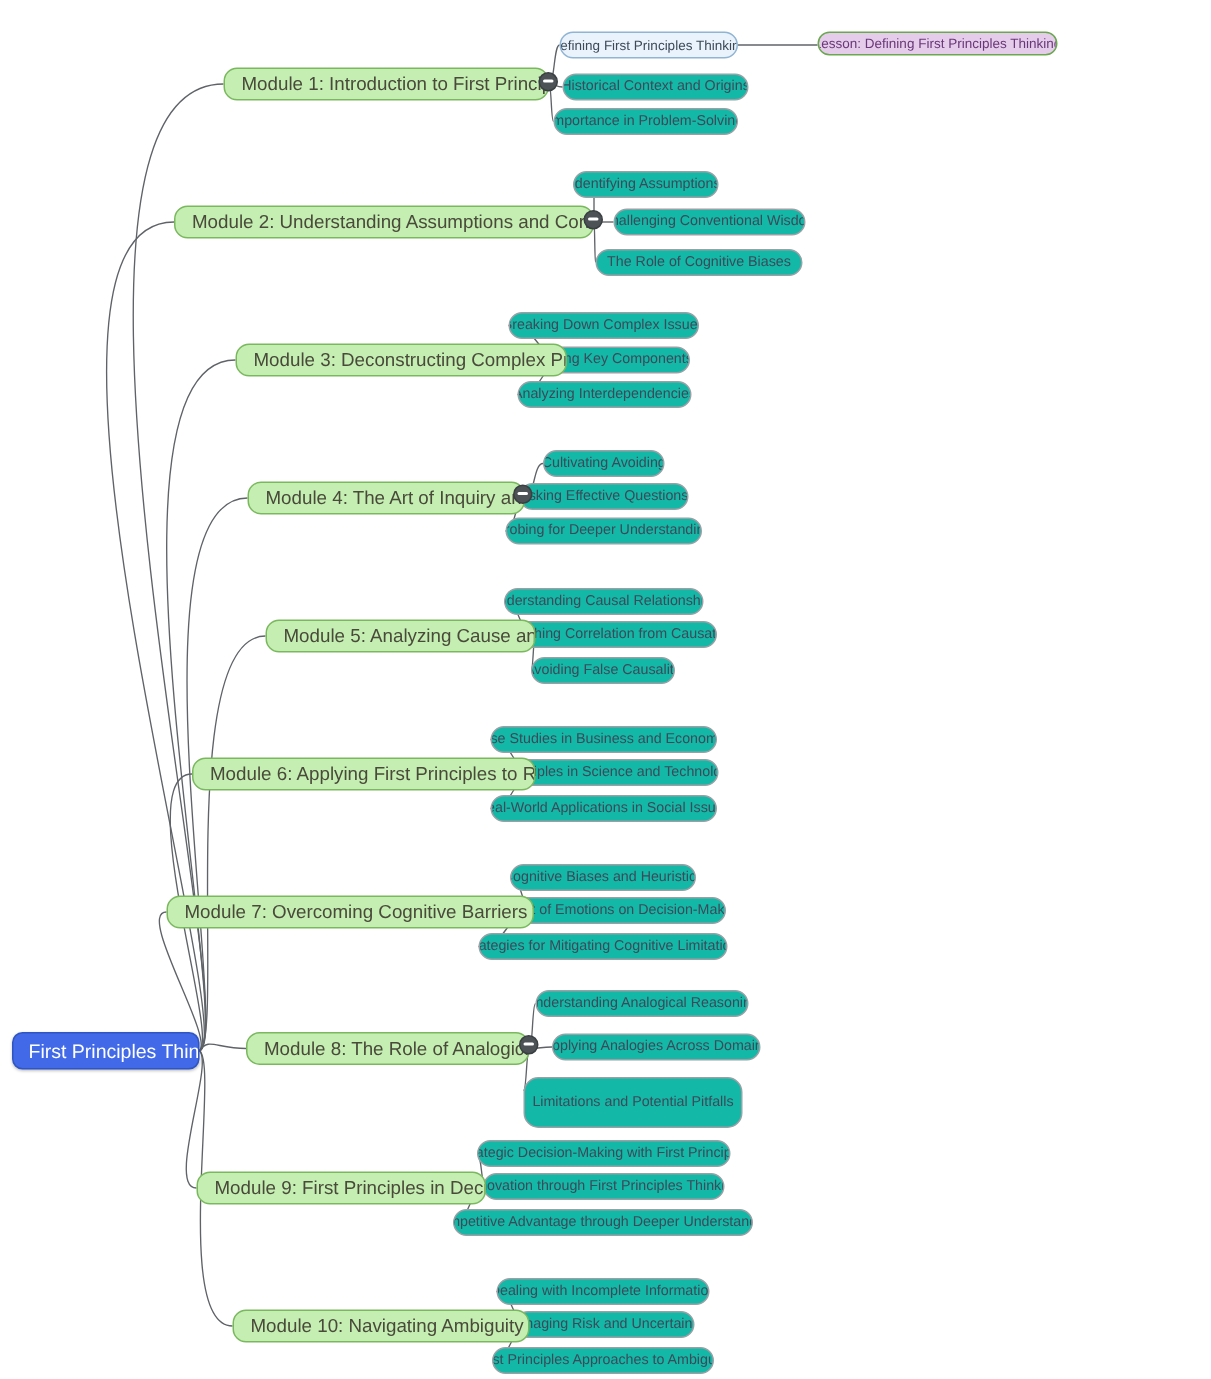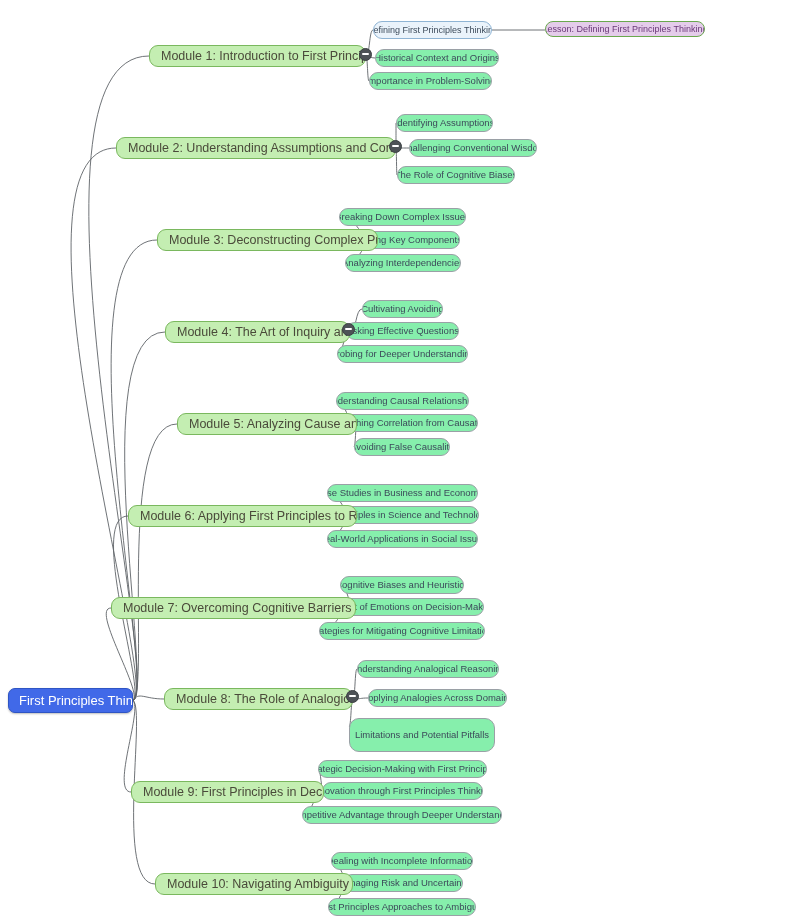--- a/index.html
+++ b/index.html
@@ -56,21 +56,21 @@
   .node-module {
     background: #c4eeb2;
     border: 1px solid #7ab85e;
     color: #4a4a3a;
     font-size: 12.5px;
     justify-content: flex-start;
     padding-left: 11px;
     border-radius: 9px;
   }
   .node-topic {
-    background: #86efac;
+    background: #14b8a6;
     border: 1px solid #9aa0a6;
     color: #3c4a5a;
     font-size: 9.5px;
     border-radius: 10px;
   }
   .node-subtopic {
     background: #eaf3fb;
     border: 1px solid #8fb4d4;
     color: #3c4a5a;
     font-size: 9px;
@@ -148,23 +148,23 @@
       <path d="M 133 700.5 C 146.34 709.6, 114.63 884, 155 884" fill="none" stroke="#5f6368" stroke-width="0.9"></path>
       <path d="M 353 884 C 340.9 884, 343.1 861, 331 861" fill="none" stroke="#5f6368" stroke-width="0.9"></path>
       <path d="M 353 884 C 347.5 884, 348.5 883, 343 883" fill="none" stroke="#5f6368" stroke-width="0.9"></path>
       <path d="M 353 884 C 339.25 884, 341.75 907, 328 907" fill="none" stroke="#5f6368" stroke-width="0.9"></path>
       <path d="M 492 30 L 545 30" fill="none" stroke="#5f6368" stroke-width="0.9"></path>
     </svg>
   <div id="node-layer">
       <div class="node node-subtopic" style="left: 373px; top: 21px; width: 119px; height: 18px;">Defining First Principles Thinking</div>
       <div class="node node-topic" style="left: 375px; top: 49px; width: 124px; height: 18px;">Historical Context and Origins</div>
       <div class="node node-topic" style="left: 369px; top: 72px; width: 123px; height: 18px;">Importance in Problem-Solving</div>
-      <div class="node node-topic" style="left: 396px; top: 114px; width: 97px; height: 18px;">Identifying Assumptions</div>
+      <div class="node node-topic" style="left: 382px; top: 114px; width: 97px; height: 18px;">Identifying Assumptions</div>
       <div class="node node-topic" style="left: 409px; top: 139px; width: 128px; height: 18px;">Challenging Conventional Wisdom</div>
-      <div class="node node-topic" style="left: 397px; top: 166px; width: 118px; height: 18px;">The Role of Cognitive Biases</div>
+      <div class="node node-topic" style="left: 397px; top: 166px; width: 138px; height: 18px;">The Role of Cognitive Biases</div>
       <div class="node node-topic" style="left: 339px; top: 208px; width: 127px; height: 18px;">Breaking Down Complex Issues</div>
       <div class="node node-topic" style="left: 345px; top: 231px; width: 115px; height: 18px;">Identifying Key Components</div>
       <div class="node node-topic" style="left: 345px; top: 254px; width: 116px; height: 18px;">Analyzing Interdependencies</div>
       <div class="node node-topic" style="left: 362px; top: 300px; width: 81px; height: 18px;">Cultivating Avoiding</div>
       <div class="node node-topic" style="left: 346px; top: 322px; width: 113px; height: 18px;">Asking Effective Questions</div>
       <div class="node node-topic" style="left: 337px; top: 345px; width: 131px; height: 18px;">Probing for Deeper Understanding</div>
       <div class="node node-topic" style="left: 336px; top: 392px; width: 133px; height: 18px;">Understanding Causal Relationships</div>
       <div class="node node-topic" style="left: 327px; top: 414px; width: 151px; height: 18px;">Distinguishing Correlation from Causation</div>
       <div class="node node-topic" style="left: 354px; top: 438px; width: 96px; height: 18px;">Avoiding False Causality</div>
       <div class="node node-topic" style="left: 327px; top: 484px; width: 151px; height: 18px;">Case Studies in Business and Economics</div>

